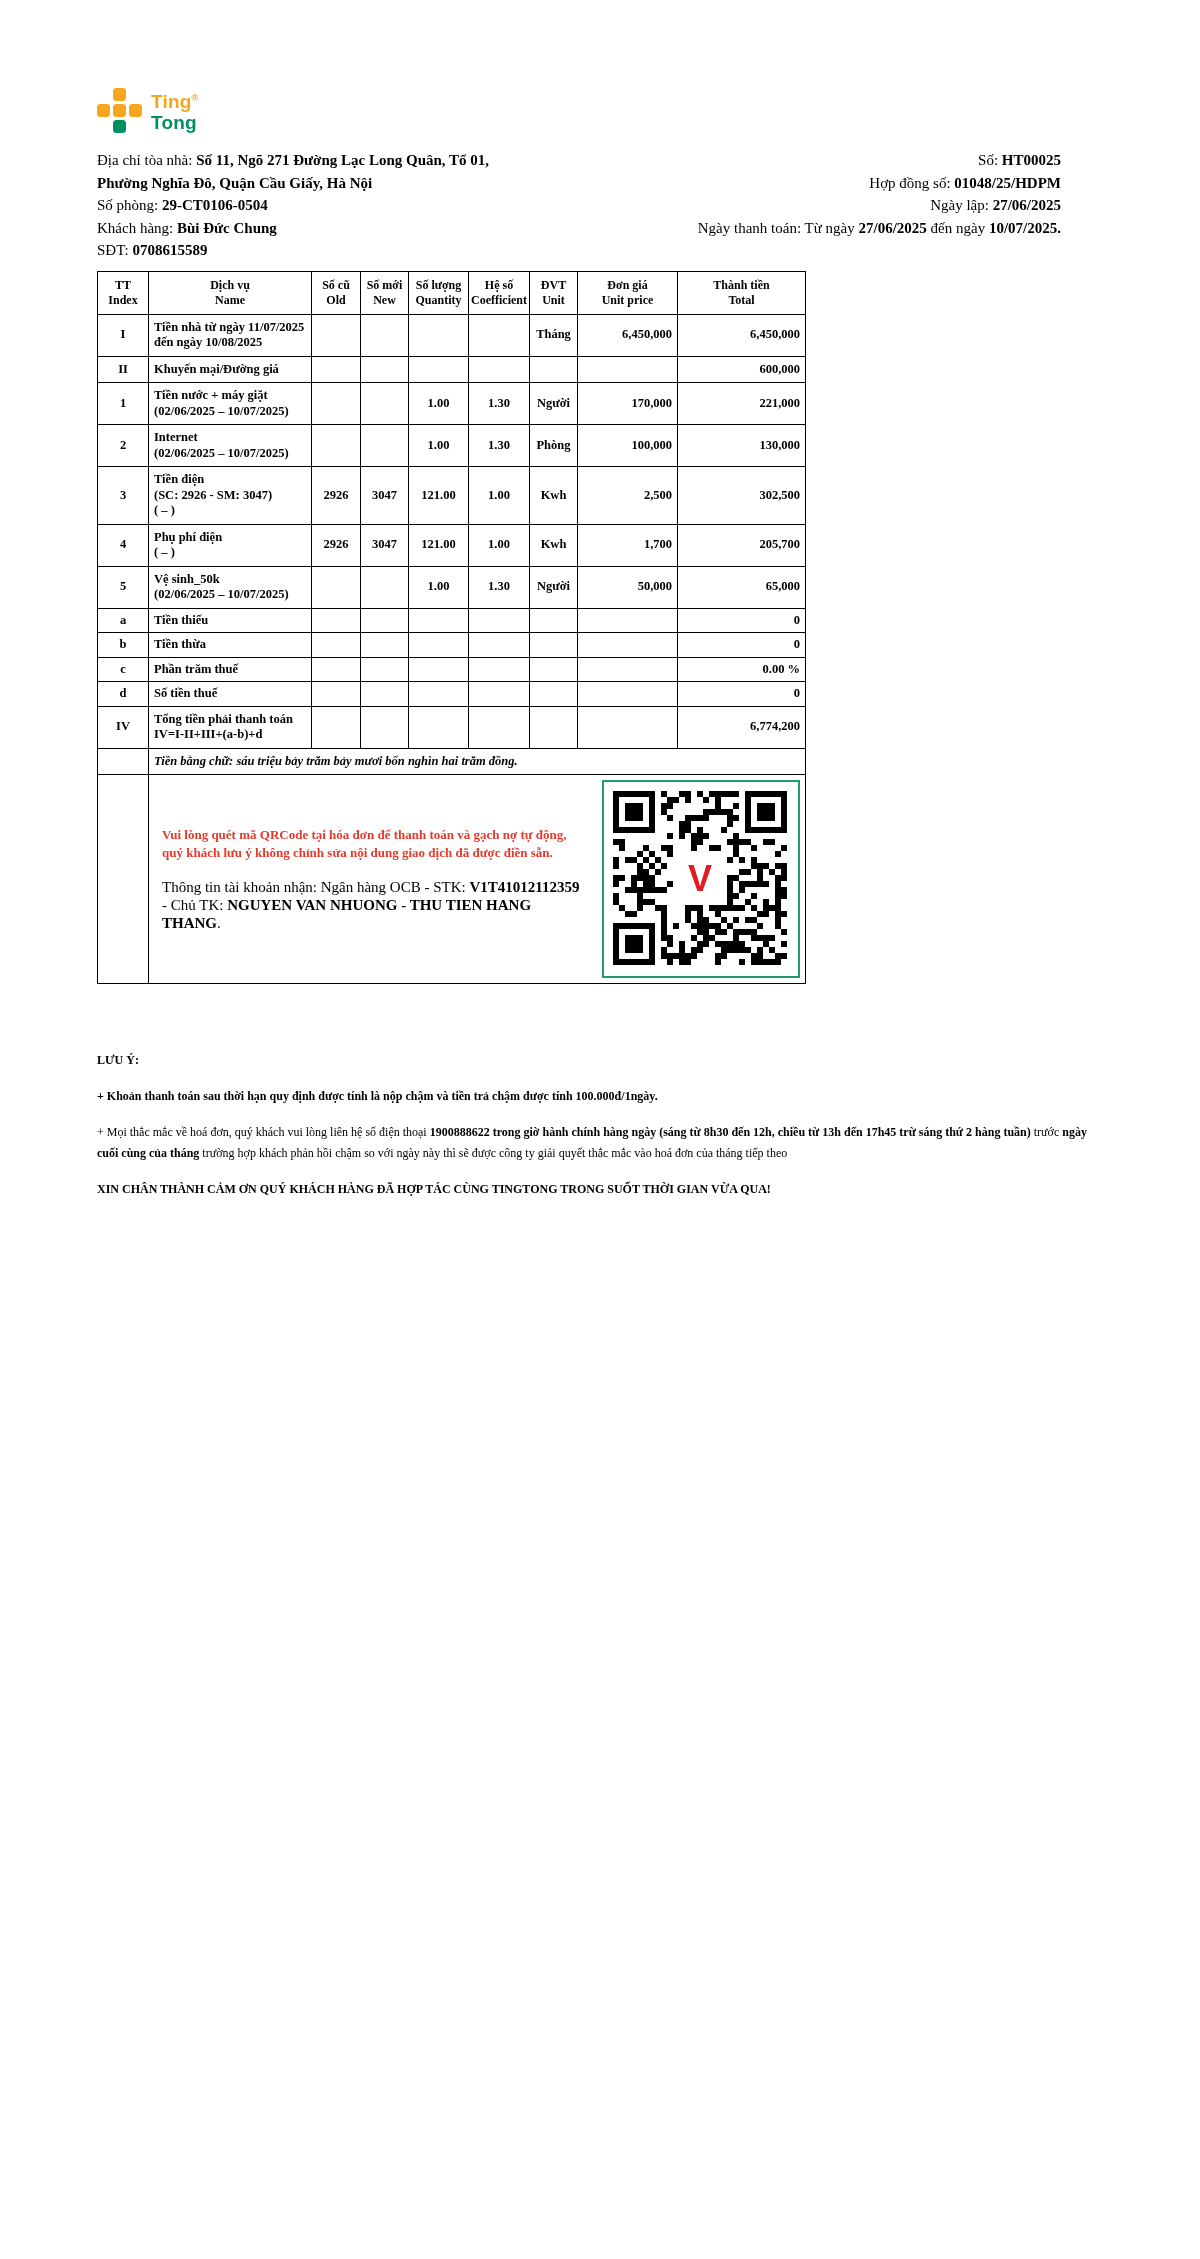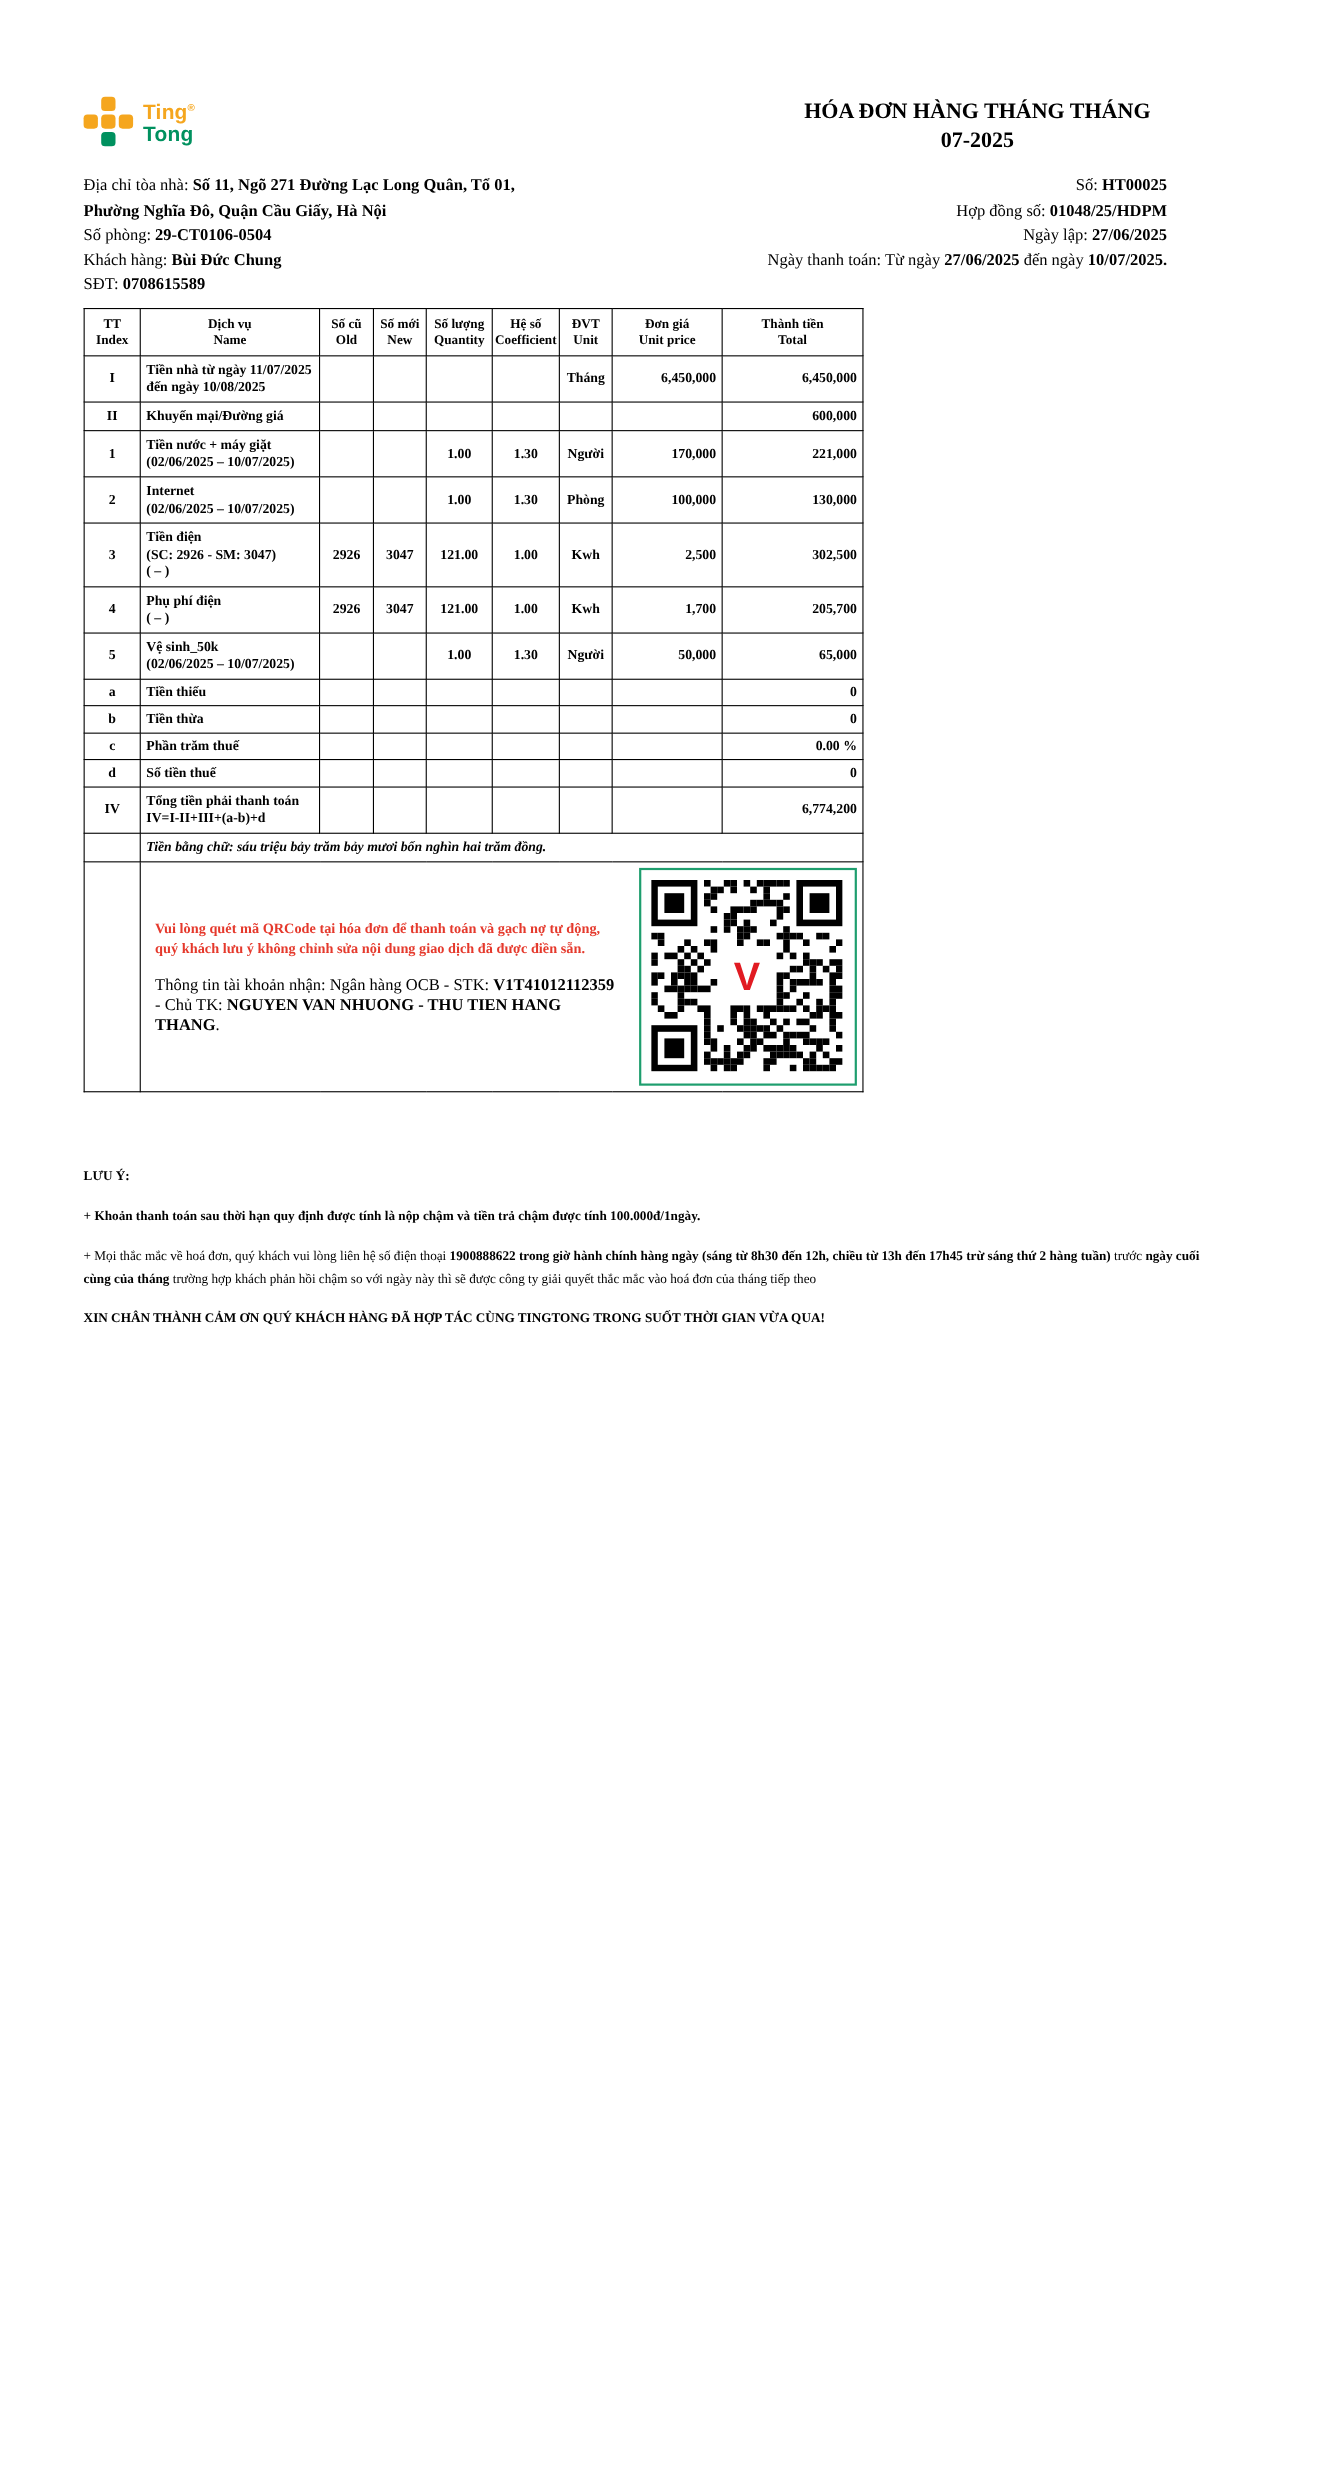--- a/index.html
+++ b/index.html
@@ -4,21 +4,21 @@
 <style>
   * { box-sizing: border-box; }
   html, body { margin: 0; padding: 0; }
   body {
     width: 1200px;
     height: 2259px;
     background: #ffffff;
     color: #000;
     font-family: "Liberation Serif", serif;
   }
-  .page { padding: 88px 97px 0 76px; }
+  .page { padding: 88px 97px 0 97px; }
 
   
   .header { display: flex; justify-content: space-between; align-items: flex-start; padding-right: 42px; }
   .logo { display: flex; align-items: center; gap: 9px; }
   .logo-mark { position: relative; width: 45px; height: 45px; }
   .sq { position: absolute; width: 13px; height: 13px; border-radius: 3.5px; background: var(--brand-orange); }
   .sq-top { left: 16px; top: 0; }
   .sq-left { left: 0; top: 16px; }
   .sq-mid { left: 16px; top: 16px; }
   .sq-right { left: 32px; top: 16px; }
@@ -74,21 +74,20 @@
         <span class="sq sq-left"></span>
         <span class="sq sq-mid"></span>
         <span class="sq sq-right"></span>
         <span class="sq sq-bottom"></span>
       </div>
       <div class="logo-text">
         <div class="logo-line1"><span>Ting</span><span class="reg">®</span></div>
         <div class="logo-line2">Tong</div>
       </div>
     </div>
-    <div class="title">HÓA ĐƠN HÀNG THÁNG THÁNG 07-2025</div>
   </div>
 
   <div class="meta">
     <div class="meta-left">
         <div><span>Địa chỉ tòa nhà: </span><span class="b">Số 11, Ngõ 271 Đường Lạc Long Quân, Tổ 01,</span></div>
         <div><span class="b">Phường Nghĩa Đô, Quận Cầu Giấy, Hà Nội</span></div>
         <div><span>Số phòng: </span><span class="b">29-CT0106-0504</span></div>
         <div><span>Khách hàng: </span><span class="b">Bùi Đức Chung</span></div>
         <div><span>SĐT: </span><span class="b">0708615589</span></div>
       </div>

